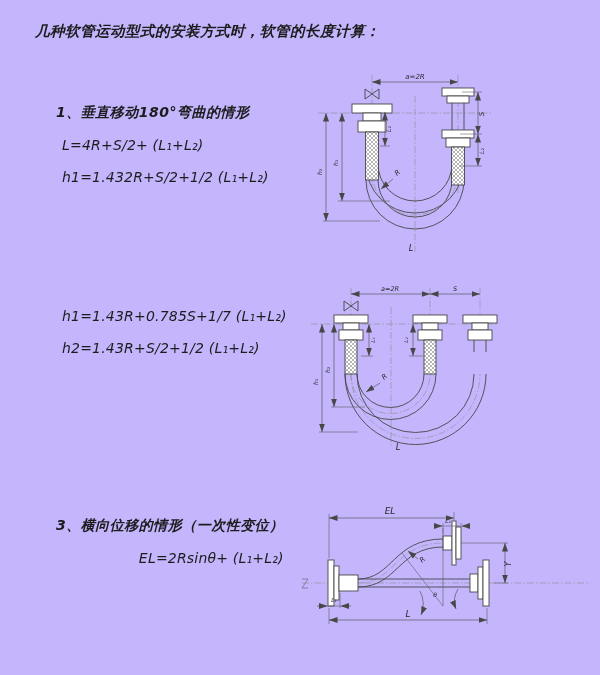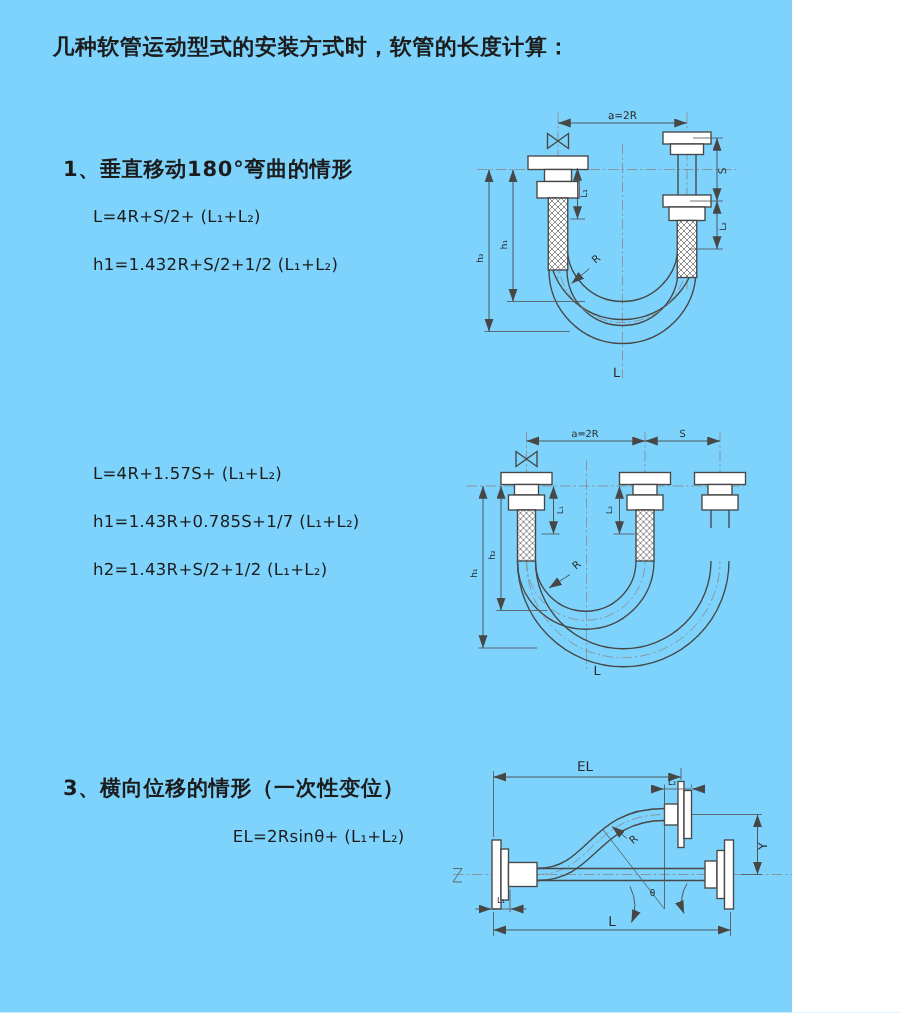--- a/index.html
+++ b/index.html
@@ -1,21 +1,21 @@
 <!DOCTYPE html>
 <html><head>
 <meta charset="utf-8">
 <style>
   html,body{margin:0;padding:0;background:#fff;}
-  #page{position:relative;width:528px;height:675px;background:#7dd3fc;overflow:hidden;
-        font-family:"DejaVu Sans","Liberation Sans",sans-serif;color:#1c1c1c;}
+  #page{position:relative;width:600px;height:675px;background:#c4b5fd;overflow:hidden;
+        font-family:"DejaVu Sans","Liberation Sans",sans-serif;color:#1c1c1c;font-style:italic;}
   .title{position:absolute;left:35px;top:22px;font-size:14.5px;font-weight:600;letter-spacing:.5px;}
   .section{position:absolute;left:42px;}
-  .sec-head{font-size:14px;font-weight:600;letter-spacing:.5px;margin:0 0 7px 0;}
-  .formula{font-size:11px;font-weight:500;padding-left:20px;height:32px;line-height:32px;
+  .sec-head{font-size:14px;font-weight:600;letter-spacing:.5px;margin:0 0 7px 14px;}
+  .formula{font-size:14px;font-weight:500;padding-left:20px;height:32px;line-height:32px;
            letter-spacing:.2px;white-space:pre;}
   #sec1{top:104px;} #sec2{top:300px;} #sec3{top:517px;text-align:right;}
   .diag{position:absolute;}
   #d1{left:310px;top:68px;} #d2{left:303px;top:282px;} #d3{left:298px;top:496px;}
   svg .ln{stroke:#474747;stroke-width:0.9;fill:none;}
   svg .thin{stroke:#555;stroke-width:0.55;fill:none;}
   svg .cl{stroke:#8a8a8a;stroke-width:0.55;fill:none;stroke-dasharray:7 2 1.5 2;}
   svg .dm{stroke:#474747;stroke-width:0.6;fill:none;}
   svg .ft{fill:#fff;stroke:#474747;stroke-width:0.9;}
   svg text{fill:#2a2a2a;font-family:"DejaVu Sans",sans-serif;}
@@ -27,21 +27,20 @@
 
   <div class="title">几种软管运动型式的安装方式时，软管的长度计算：</div>
 
   <div class="section" id="sec1">
     <div class="sec-head">1、垂直移动180°弯曲的情形</div>
     <div class="formula">L=4R+S/2+ (L₁+L₂)</div>
     <div class="formula">h1=1.432R+S/2+1/2 (L₁+L₂)</div>
   </div>
 
   <div class="section" id="sec2">
-    <div class="formula">L=4R+1.57S+ (L₁+L₂)</div>
     <div class="formula">h1=1.43R+0.785S+1/7 (L₁+L₂)</div>
     <div class="formula">h2=1.43R+S/2+1/2 (L₁+L₂)</div>
   </div>
 
   <div class="section" id="sec3">
     <div class="sec-head">3、横向位移的情形（一次性变位）</div>
     <div class="formula">EL=2Rsinθ+ (L₁+L₂)</div>
   </div>
 
   <svg id="d1" class="diag" width="282" height="190" viewBox="0 0 282 190">

